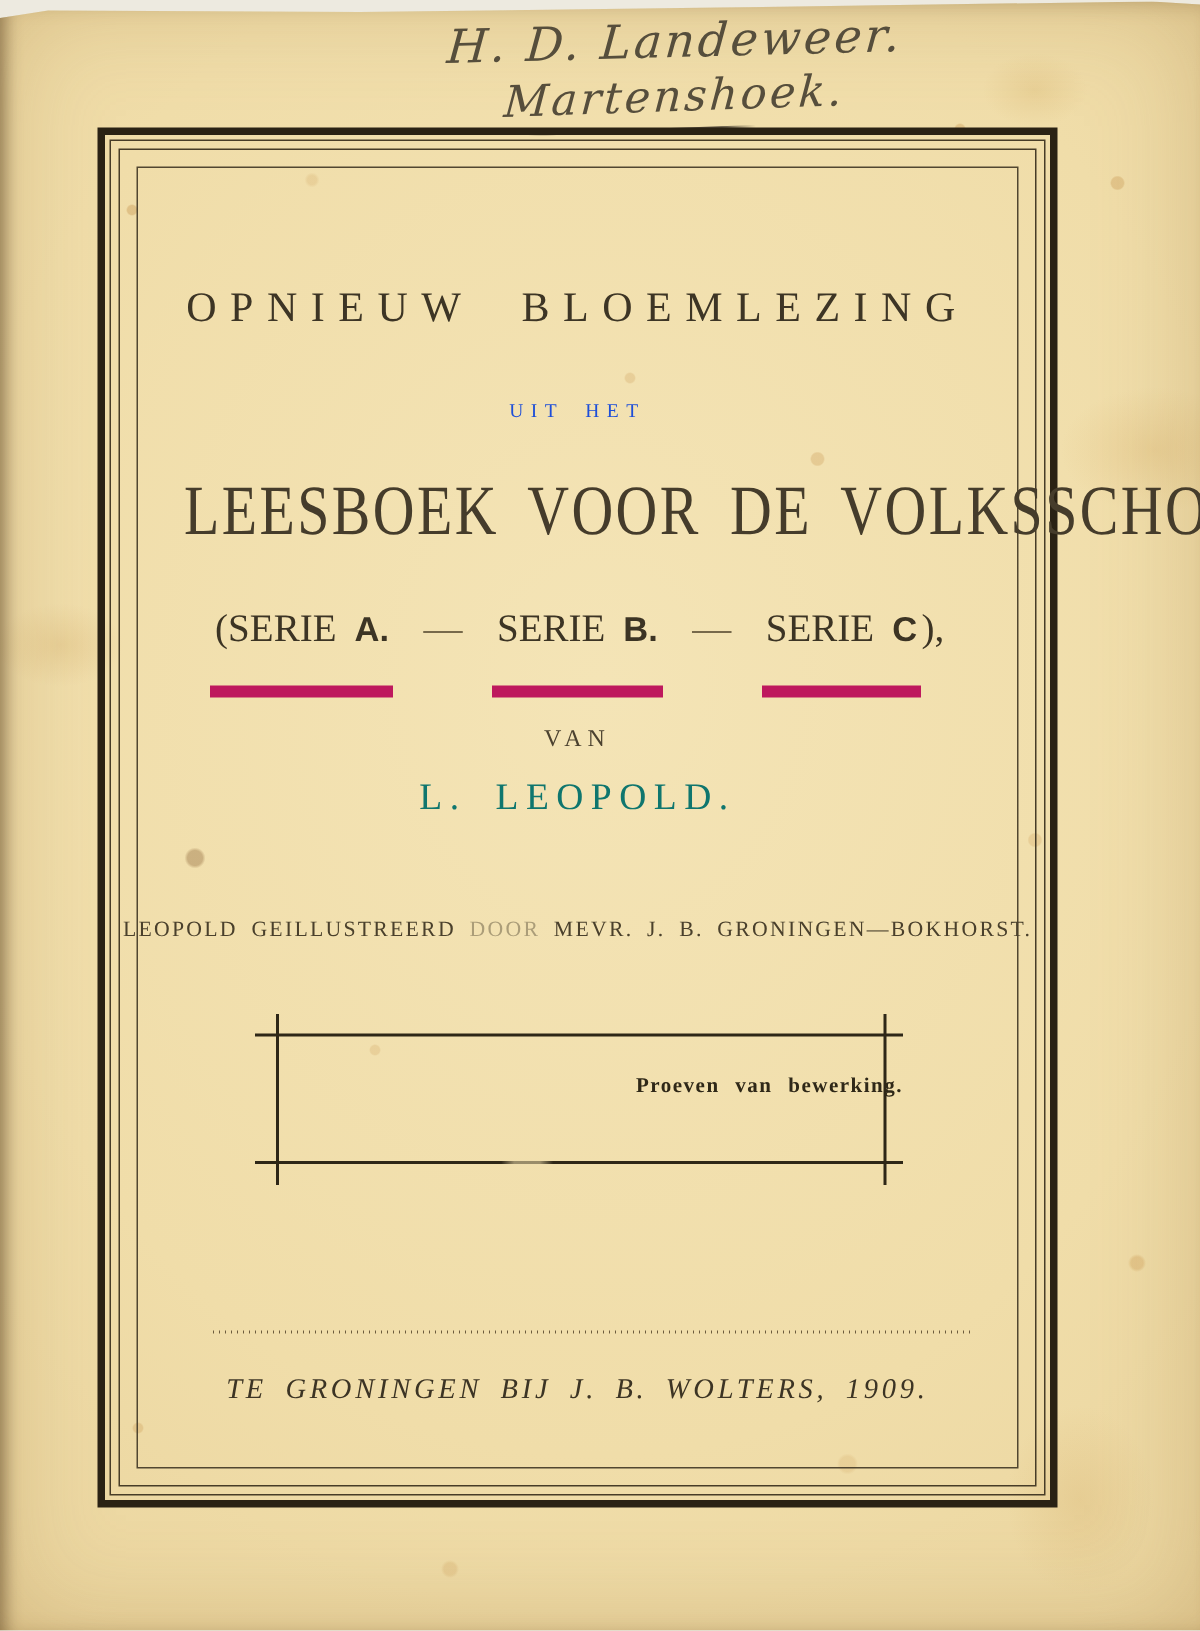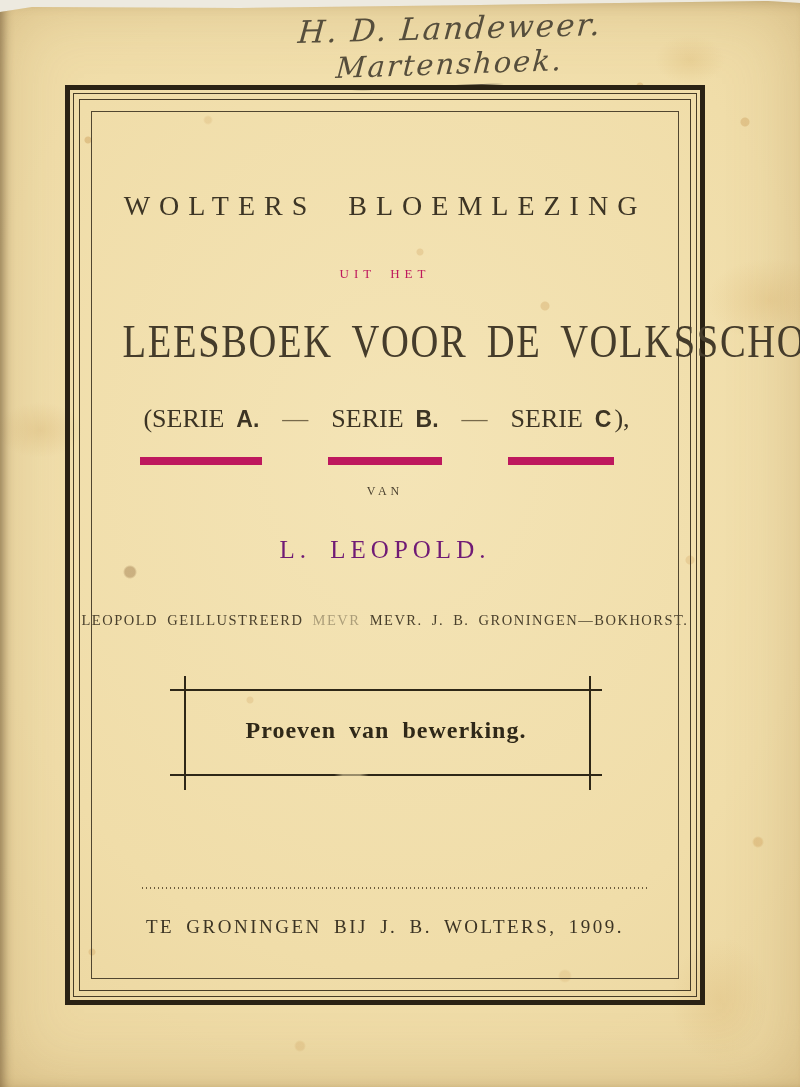--- a/index.html
+++ b/index.html
@@ -59,84 +59,84 @@
     position:absolute; left:65px; top:85px; width:640px; height:920px;
     box-sizing:border-box; border:5px solid #2a2214;
   }
   .frame-1 { position:absolute; inset:3px;  border:1px solid #473c27; }
   .frame-2 { position:absolute; inset:5px;  border:1px solid #473c27; }
   .frame-3 { position:absolute; inset:11px; border:1px solid #514630; }
 
   
   .tblock { position:absolute; left:65px; width:640px; text-align:center; white-space:nowrap; }
   .cover-title   { top:190px; font-size:28px; letter-spacing:9px;  word-spacing:16px; color:#3d3525; }
-  .connector-top { top:266px; font-size:13px; letter-spacing:5px;  word-spacing:6px;  color:#be185d; }
+  .connector-top { top:266px; font-size:13px; letter-spacing:5px;  word-spacing:6px;  color:#1d4ed8; }
   .main-title    { top:314px; font-size:47px; letter-spacing:2px;  word-spacing:10px;
                    color:#453c2b; transform:scaleX(.82); transform-origin:50% 0; }
   .series-line   { top:404px; font-size:26px; color:#3c3424; }
   .serie-group   { display:inline-block; border-bottom:8px solid #be185d; padding:0 3px 23px 3px; }
   .serie-letter  { font-family:"Liberation Sans", sans-serif; font-weight:700; font-size:23px; margin-left:12px; }
   .serie-close   { letter-spacing:0; }
   .series-dash   { margin:0 20px; color:#77694b; }
-  .connector-by  { top:484px; font-size:12px; letter-spacing:4px; color:#4c4230; }
-  .author-name   { top:536px; font-size:25px; letter-spacing:5px; word-spacing:8px; color:#701a75; }
+  .connector-by  { top:484px; font-size:16px; letter-spacing:4px; color:#4c4230; }
+  .author-name   { top:518px; font-size:25px; letter-spacing:5px; word-spacing:8px; color:#0f766e; }
   .illustrator   { top:612px; font-size:14.5px; letter-spacing:1.5px; word-spacing:4px; color:#4a402c; }
   .illustrator .faded { opacity:.42; }
 
   
   .banner-hline { position:absolute; left:170px; width:432px; height:2px; background:#2e2717; }
   .banner-hline.top { top:689px; }
   .banner-hline.bottom { top:774px;
      background:linear-gradient(90deg,#2e2717 0 38%, rgba(46,39,23,.45) 40% 44%, #2e2717 46% 100%); }
   .banner-vline { position:absolute; top:676px; width:2px; height:114px; background:#2e2717; }
   .banner-vline.left  { left:184px; }
   .banner-vline.right { left:589px; }
   .banner-text {
-    position:absolute; top:717px; left:170px; width:432px; text-align:center;
-    font-size:24px; font-weight:700; letter-spacing:1px; word-spacing:6px; color:#2f2818;
+    position:absolute; top:717px; left:170px; width:432px; text-align:right;
+    font-size:14px; font-weight:700; letter-spacing:1px; word-spacing:6px; color:#2f2818;
   }
 
   
   .dotted-rule {
     position:absolute; top:887px; left:142px; width:508px; height:2px;
     background:repeating-linear-gradient(90deg, #6d5c3d 0 1px, transparent 1px 4px);
   }
-  .imprint { top:916px; font-size:19px; letter-spacing:2.5px; word-spacing:5px; color:#3c3424; }
+  .imprint { top:916px; font-size:19px; letter-spacing:2.5px; word-spacing:5px; color:#3c3424;font-style:italic; }
 </style>
 </head>
 <body>
 
 <div class="paper"></div>
 
 <div class="hand hand-1">H. D. Landeweer.</div>
 <div class="hand hand-2">Martenshoek.</div>
 <div class="hand-flourish"></div>
 
 <div class="frame-outer">
   <div class="frame-1">
     <div class="frame-2">
       <div class="frame-3"></div>
     </div>
   </div>
 </div>
 
-<div class="tblock cover-title">WOLTERS BLOEMLEZING</div>
+<div class="tblock cover-title">OPNIEUW BLOEMLEZING</div>
 <div class="tblock connector-top">UIT HET</div>
 <div class="tblock main-title">LEESBOEK VOOR DE VOLKSSCHOOL.</div>
 
 <div class="tblock series-line">
   <span class="serie-group"><span>(</span><span>SERIE</span><span class="serie-letter">A.</span></span><span class="series-dash">—</span><span class="serie-group"><span>SERIE</span><span class="serie-letter">B.</span></span><span class="series-dash">—</span><span class="serie-group"><span>SERIE</span><span class="serie-letter">C</span></span><span class="serie-close">),</span>
 </div>
 
 <div class="tblock connector-by">VAN</div>
 <div class="tblock author-name">L. LEOPOLD.</div>
 
 <div class="tblock illustrator">
   <span>LEOPOLD GEILLUSTREERD</span>
-  <span class="faded">MEVR</span>
+  <span class="faded">DOOR</span>
   <span>MEVR. J. B. GRONINGEN—BOKHORST.</span>
 </div>
 
 <div class="banner-hline top"></div>
 <div class="banner-hline bottom"></div>
 <div class="banner-vline left"></div>
 <div class="banner-vline right"></div>
 <div class="banner-text">Proeven van bewerking.</div>
 
 <div class="dotted-rule"></div>

